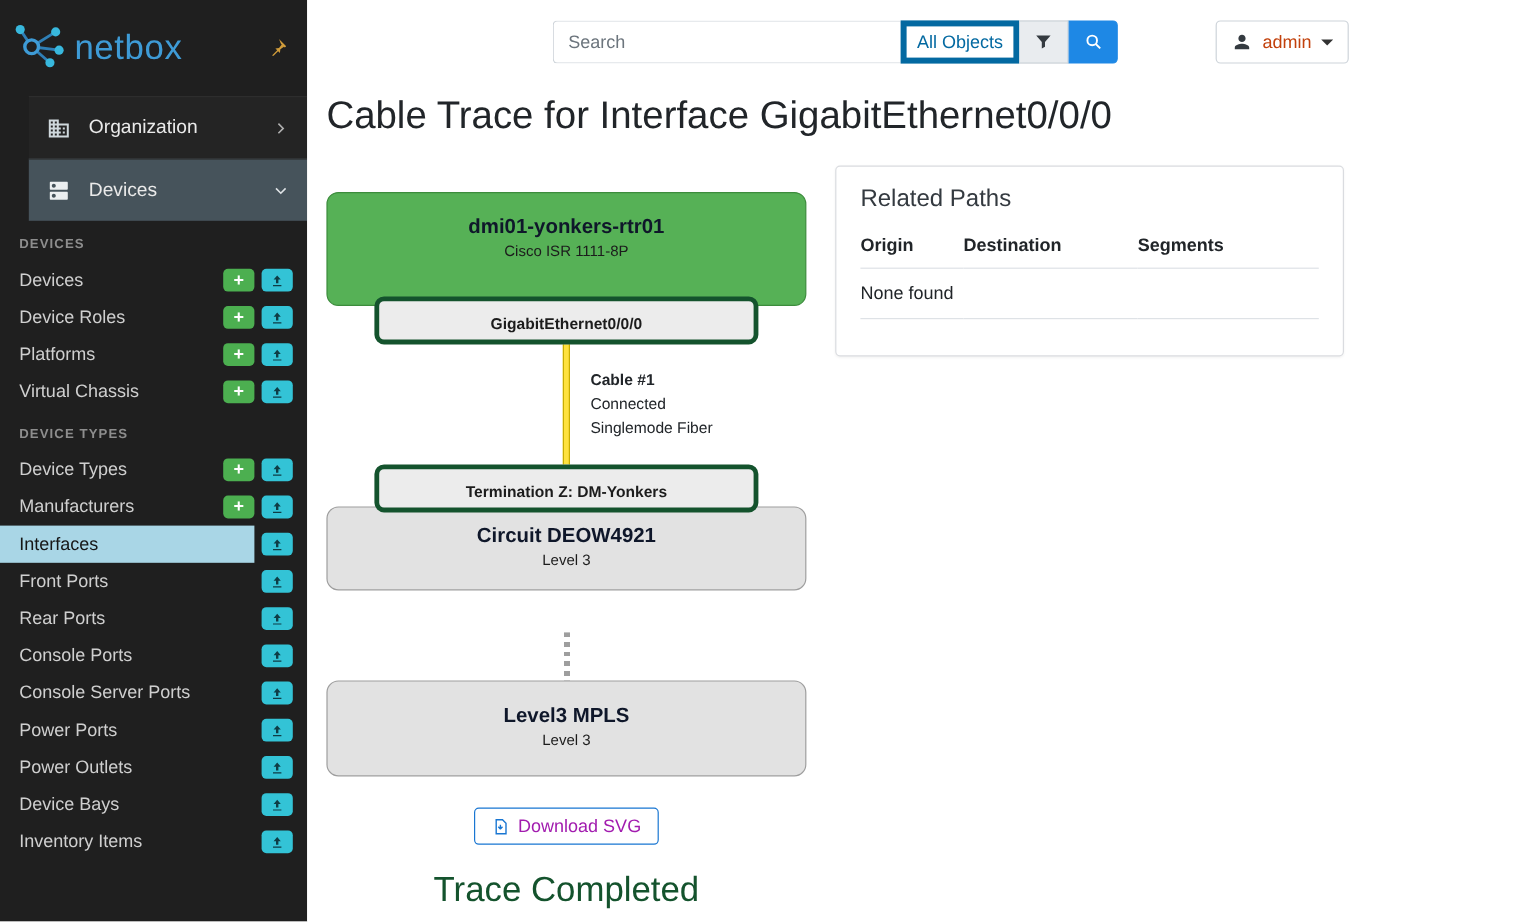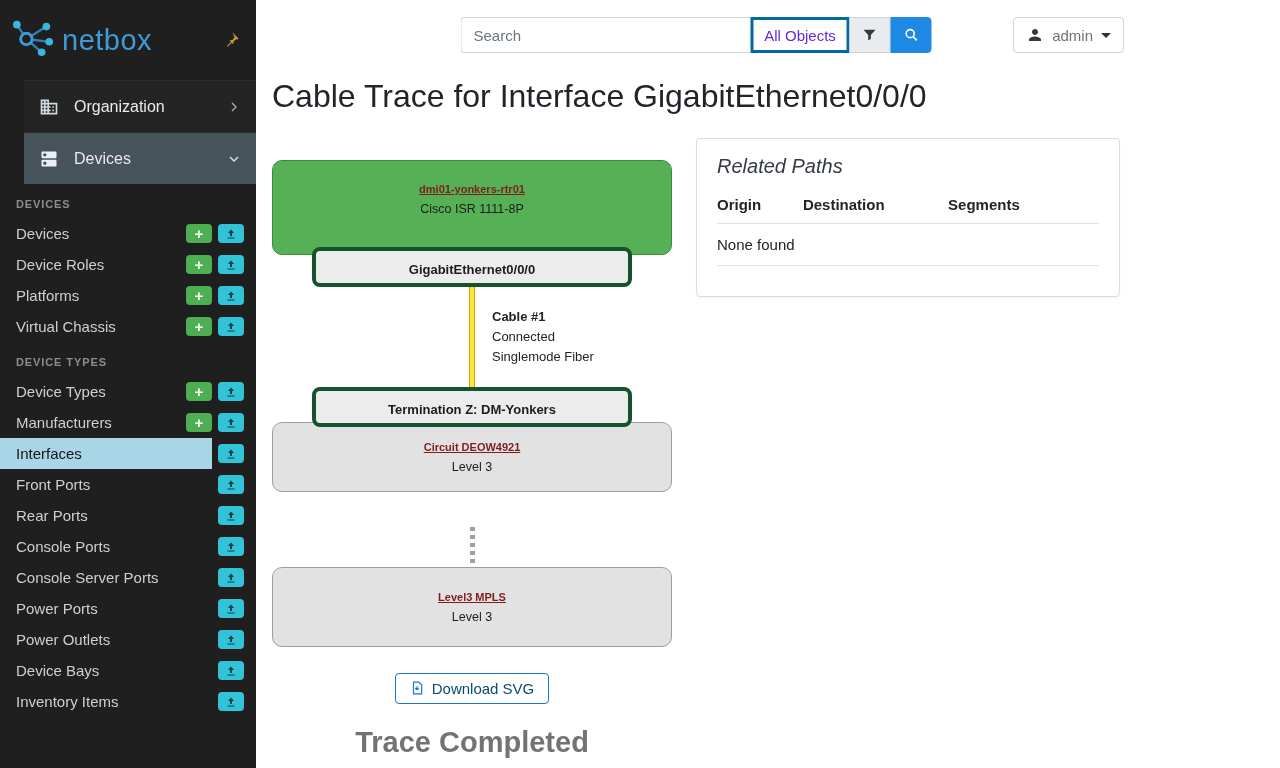--- a/index.html
+++ b/index.html
@@ -35,71 +35,71 @@
 
   
   .main { flex:1; position:relative; height:768px; overflow:hidden; background:#ffffff; }
   .topbar { height:70px; position:relative; }
   .search-group { position:absolute; left:50%; top:17px; transform:translateX(-50%);
     display:flex; height:36px; }
   .search-input { width:290px; height:36px; border:1px solid #ced4da; border-right:none;
     border-radius:4px 0 0 4px; padding:0 12px; font-size:15px; outline:none; color:#212529;
     font-family:"Liberation Sans", sans-serif; }
   .search-input::placeholder { color:#6c757d; }
-  .scope-select { width:99px; height:36px; border:3px solid #0369a1; background:#ffffff;
-    display:flex; align-items:center; justify-content:center; font-size:15px; color:#6d28d9; cursor:pointer; }
+  .scope-select { width:99px; height:36px; border:5px solid #0369a1; background:#ffffff;
+    display:flex; align-items:center; justify-content:center; font-size:15px; color:#0369a1; cursor:pointer; }
   .filter-btn { width:41px; height:36px; border:1px solid #ced4da; border-left:none;
     background:#e9ecef; display:flex; align-items:center; justify-content:center; cursor:pointer; }
   .search-btn { width:41px; height:36px; border:1px solid #1e88e5; background:#1e88e5;
     border-radius:0 4px 4px 0; display:flex; align-items:center; justify-content:center; cursor:pointer; }
   .user-menu { position:absolute; right:12px; top:17px; height:36px; border:1px solid #ced4da;
     border-radius:4px; background:#ffffff; display:flex; align-items:center; gap:8px;
-    padding:0 12px; cursor:pointer; font-size:15px; color:#737373; }
+    padding:0 12px; cursor:pointer; font-size:15px; color:#c2410c; }
   .caret-down { width:0; height:0; border-left:5px solid transparent; border-right:5px solid transparent;
     border-top:5px solid #333333; }
 
   .page-title { margin:4px 0 0 16px; font-size:32px; font-weight:normal; color:#212529; line-height:44px; }
 
   .content-row { display:flex; padding:0 16px; gap:24px; margin-top:20px; align-items:flex-start; }
 
   
   .trace { width:400px; min-width:400px; display:flex; flex-direction:column; align-items:center; padding-top:22px; }
   .node-group { position:relative; width:400px; }
   .device-group { height:127px; }
   .circuit-group { height:140px; }
   .device-box { position:absolute; top:0; left:0; width:400px; height:95px; background:#56b156;
     border:1px solid #3c8c3c; border-radius:10px; padding-top:18px; text-align:center; cursor:pointer; }
-  .dev-name { font-size:11px; font-weight:bold; color:#7f1d1d; line-height:20px;text-decoration:underline; }
+  .dev-name { font-size:17px; font-weight:bold; color:#0f172a; line-height:20px; }
   .dev-sub { font-size:12.5px; color:#1c1c1c; line-height:20px; }
   .term-box { position:absolute; left:40px; width:320px; height:40px; line-height:38px;
     background:#ececec; border:4px solid #14532d; border-radius:8px; text-align:center;
     font-size:13px; font-weight:bold; color:#1c1c1c; cursor:pointer; z-index:2; }
   .iface-box { top:87px; }
   .termz { top:0; }
   .terma { top:100px; }
   .circuit-box { position:absolute; top:35px; left:0; width:400px; height:70px; background:#e2e2e2;
     border:1px solid #9e9e9e; border-radius:10px; padding-top:14px; text-align:center; z-index:1; cursor:pointer; }
   .cable-seg { position:relative; width:400px; height:100px; }
   .cable-line { position:absolute; left:197px; top:0; width:6px; height:100px; background:#ffe23e;
     border-left:1px solid #c9ad00; border-right:1px solid #c9ad00; }
   .cable-labels { position:absolute; left:220px; top:20px; text-align:left; font-size:13px;
     color:#212529; line-height:20px; }
   .cable-name { font-weight:bold; }
   .dotted { width:5px; height:40px; background:repeating-linear-gradient(to bottom,#9e9e9e 0 4px,transparent 4px 8px); }
   .far-box { width:400px; height:80px; background:#e2e2e2; border:1px solid #9e9e9e; border-radius:10px;
     padding-top:19px; text-align:center; cursor:pointer; }
-  .download-btn { margin-top:26px; display:inline-flex; align-items:flex-start; gap:8px; background:#ffffff;
-    color:#0c4a6e; border:1px solid #1976d2; border-radius:4px; padding:6px 14px; font-size:15px;
+  .download-btn { margin-top:26px; display:inline-flex; align-items:flex-end; gap:8px; background:#ffffff;
+    color:#a21caf; border:1px solid #1976d2; border-radius:4px; padding:6px 14px; font-size:15px;
     cursor:pointer; font-family:"Liberation Sans", sans-serif; }
-  .trace-status { margin-top:22px; font-size:29px; font-weight:700; color:#737373; }
+  .trace-status { margin-top:22px; font-size:29px; font-weight:400; color:#14532d; }
 
   
   .card { flex:1; border:1px solid #dadce0; border-radius:4px; background:#ffffff;
     box-shadow:0 1px 2px rgba(0,0,0,.05); min-height:158px; padding:16px 20px 30px 20px; }
-  .card h2 { margin:0 0 18px 0; font-size:20px; font-weight:500; color:#343a40;font-style:italic; }
+  .card h2 { margin:0 0 18px 0; font-size:20px; font-weight:500; color:#343a40; }
   .card table { width:100%; border-collapse:collapse; }
   .card th { text-align:left; font-size:15px; font-weight:bold; color:#212529;
     padding:0 0 10px 0; border-bottom:1px solid #dee2e6; }
   .card td { font-size:15px; color:#212529; padding:12px 0; border-bottom:1px solid #dee2e6; }
 </style>
 </head>
 <body>
 
 <div class="app">
 

